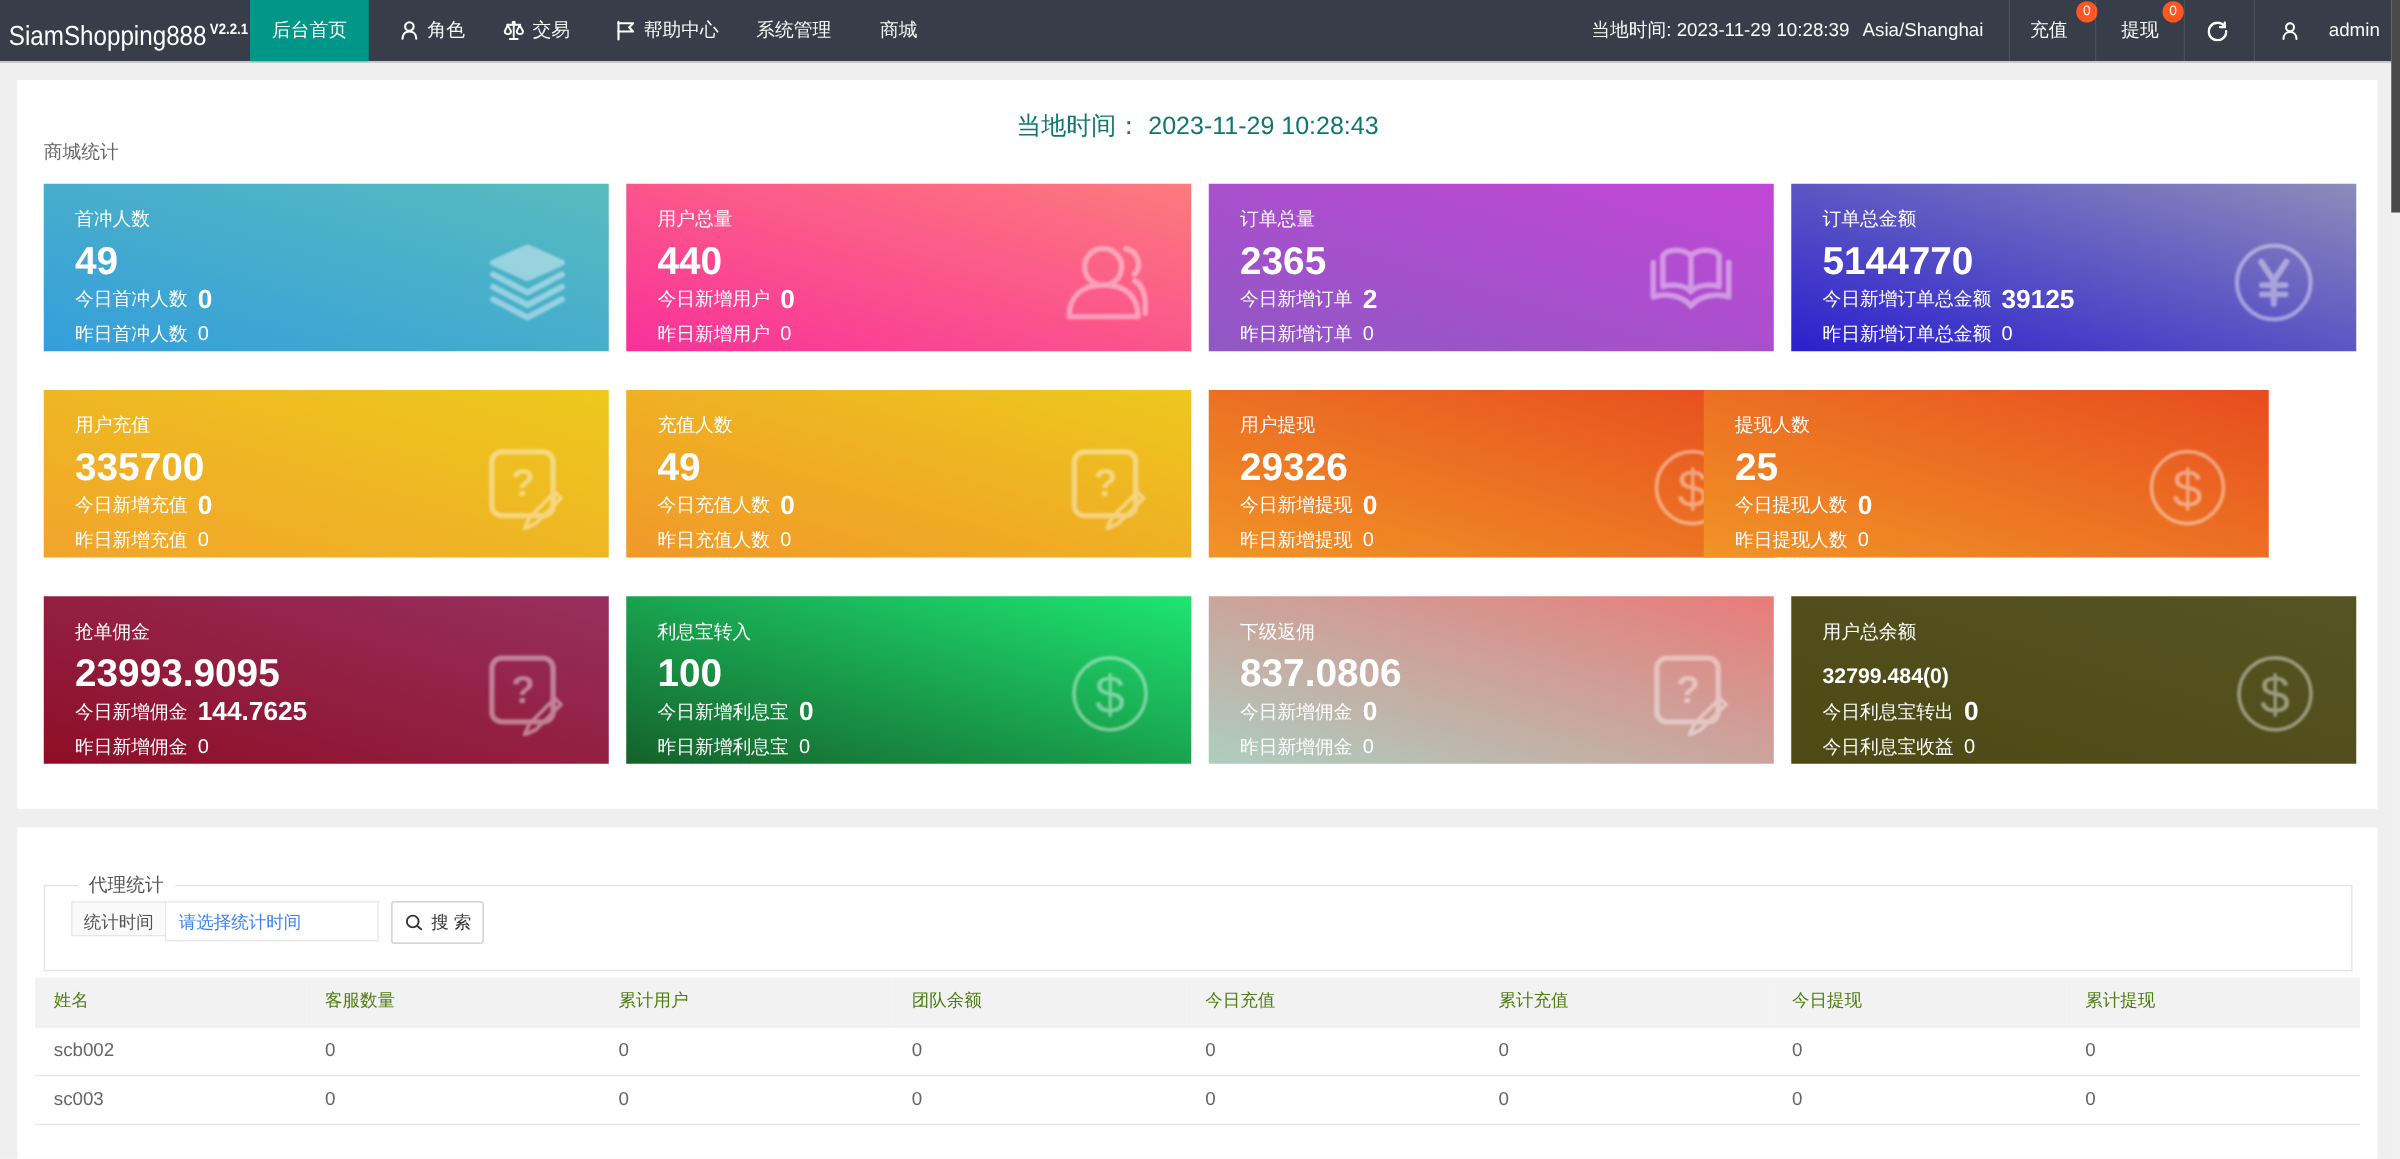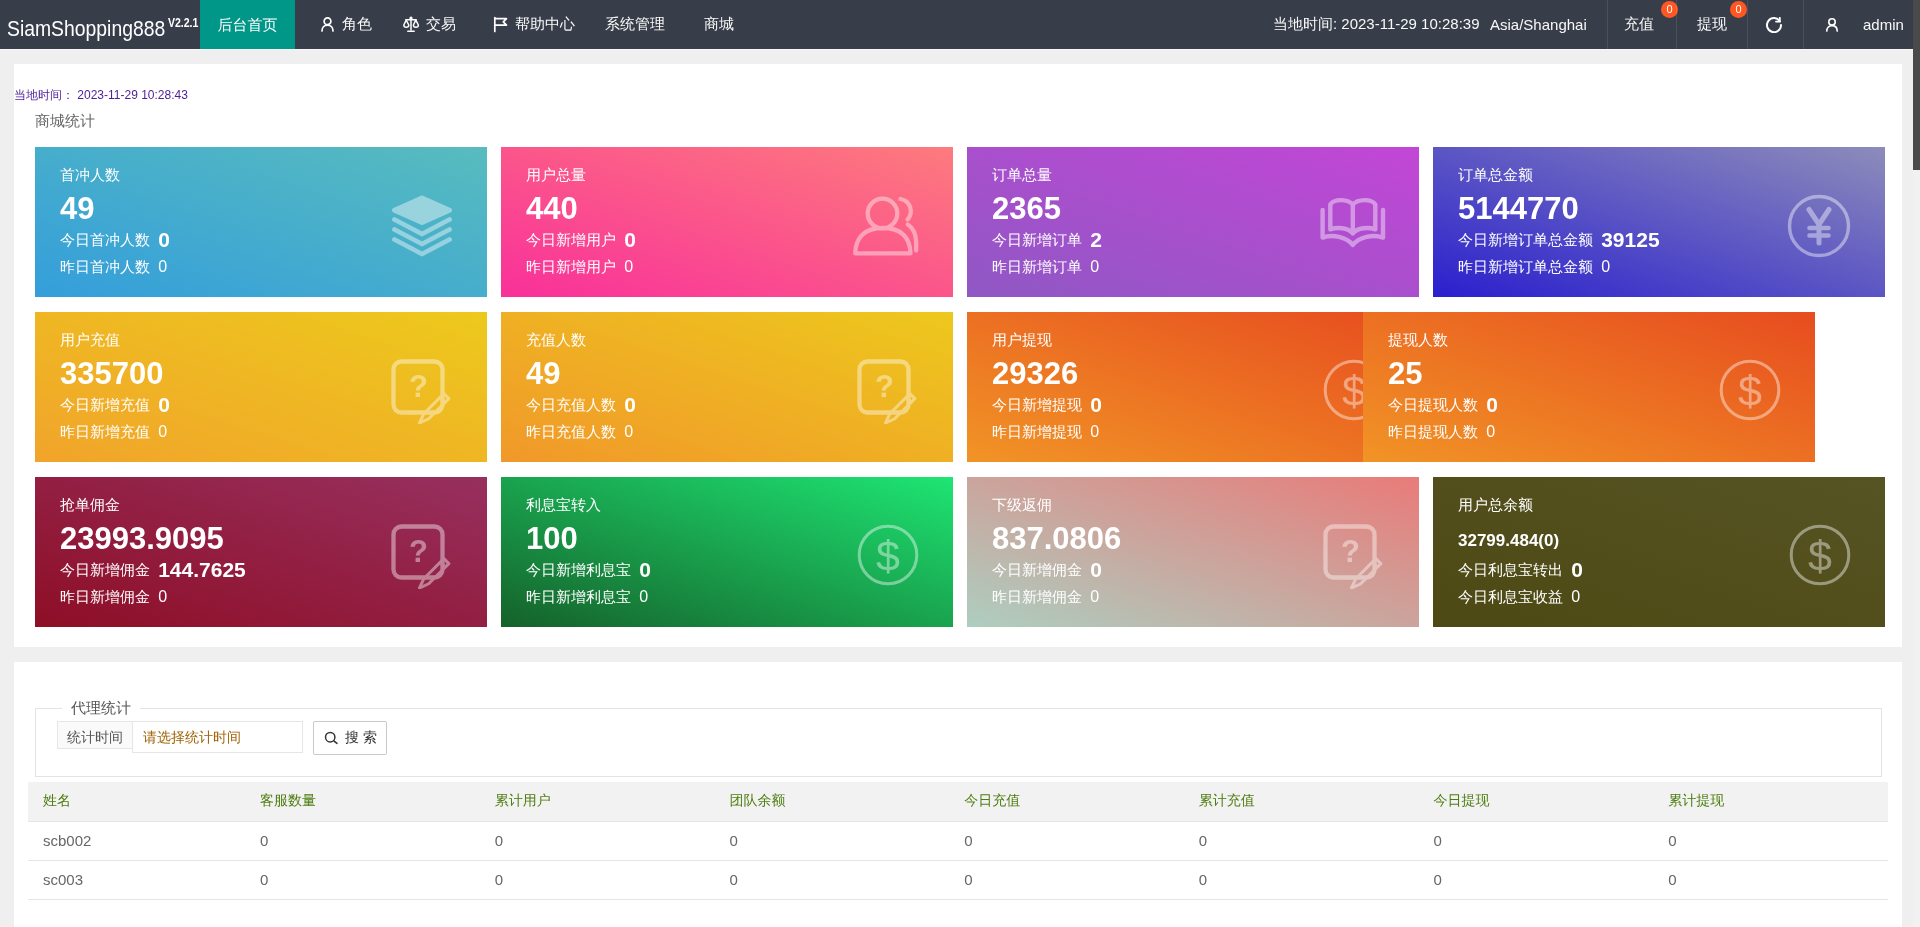--- a/index.html
+++ b/index.html
@@ -14,41 +14,41 @@
 .nitem { position:absolute; top:0; height:49px; display:flex; align-items:center; font-size:15px; color:#f8f8f8; }
 .nitem svg { margin-right:6px; }
 .nav-sep { position:absolute; top:0; width:1px; height:49px; background:rgba(255,255,255,0.1); }
 .badge { position:absolute; top:1px; width:17px; height:17px; border-radius:9px; background:#ff5722; color:#fff; font-size:11px; line-height:17px; text-align:center; }
 
 
 .panel { position:absolute; background:#fff; left:14px; width:1888px; }
 #panel1 { top:64px; height:583px; }
 #panel2 { top:662px; height:500px; }
 
-.center-time { position:absolute; top:23px; left:0; width:100%; text-align:left; font-size:12px; color:#4c1d95; }
+.center-time { position:absolute; top:23px; left:0; width:100%; text-align:center; font-size:20px; color:#0f766e; }
 .sec-title { position:absolute; top:48px; left:21px; font-size:15px; color:#666; }
 
 
 .grid { position:absolute; left:21px; top:83px; }
-.card { position:absolute; width:452px; height:150px; color:#fff; }
+.card { position:absolute; width:452px; height:134px; color:#fff; }
 .card .t1 { position:absolute; left:25px; top:19px; font-size:15px; }
 .card .num { position:absolute; left:25px; top:44px; font-size:31px; font-weight:bold; }
 .card .num.small { font-size:17px; top:54px; }
 .card .l3 { position:absolute; left:25px; top:81px; font-size:15px; }
 .card .l3 b { font-size:21px; margin-left:4px; vertical-align:-2px; }
 .card .l4 { position:absolute; left:25px; top:111px; font-size:15px; }
 .card .l4 span { font-size:16px; margin-left:4px; }
 .icon { position:absolute; right:33px; top:46px; opacity:0.42; filter:blur(0.7px); }
 
 
 fieldset.agg { position:absolute; left:21px; top:37px; width:1847px; height:78px; border:1px solid #e3e3e3; }
 fieldset.agg legend { margin-left:26px; padding:0 9px; font-size:15px; color:#555; }
 .frow { position:absolute; left:43px; top:59px; height:32px; }
 .lbl { position:absolute; left:0; top:0; width:76px; height:28px; background:#fafafa; border:1px solid #e6e6e6; font-size:14px; color:#555; text-align:center; line-height:30px; }
-.inp { position:absolute; left:75px; top:0; width:171px; height:32px; border:1px solid #e6e6e6; background:#fff; font-size:14px; color:#a16207; line-height:30px; padding-left:10px; }
+.inp { position:absolute; left:75px; top:0; width:171px; height:32px; border:1px solid #e6e6e6; background:#fff; font-size:14px; color:#3b82f6; line-height:30px; padding-left:10px; }
 .btn { position:absolute; left:256px; top:0; width:74px; height:34px; border:1px solid #c9c9c9; background:#fff; border-radius:2px; font-size:14px; color:#333; display:flex; align-items:center; justify-content:center; }
 .btn svg { margin-right:5px; }
 
 table.tb { position:absolute; left:14px; top:120px; width:1860px; border-collapse:collapse; table-layout:fixed; }
 table.tb th { background:#f2f2f2; height:39px; font-weight:normal; text-align:left; padding-left:15px; font-size:14px; color:#4d7c0f; border-bottom:1px solid #e6e6e6; }
 table.tb td { height:39px; text-align:left; padding-left:15px; font-size:15px; color:#666; border-bottom:1px solid #e6e6e6; background:#fff; }
 
 
 .sb-track { position:absolute; right:0; top:0; width:7px; height:927px; background:#f1f1f1; z-index:9; }
 .sb-thumb { position:absolute; right:0; top:0; width:7px; height:170px; background:#4a4a4a; z-index:10; }

